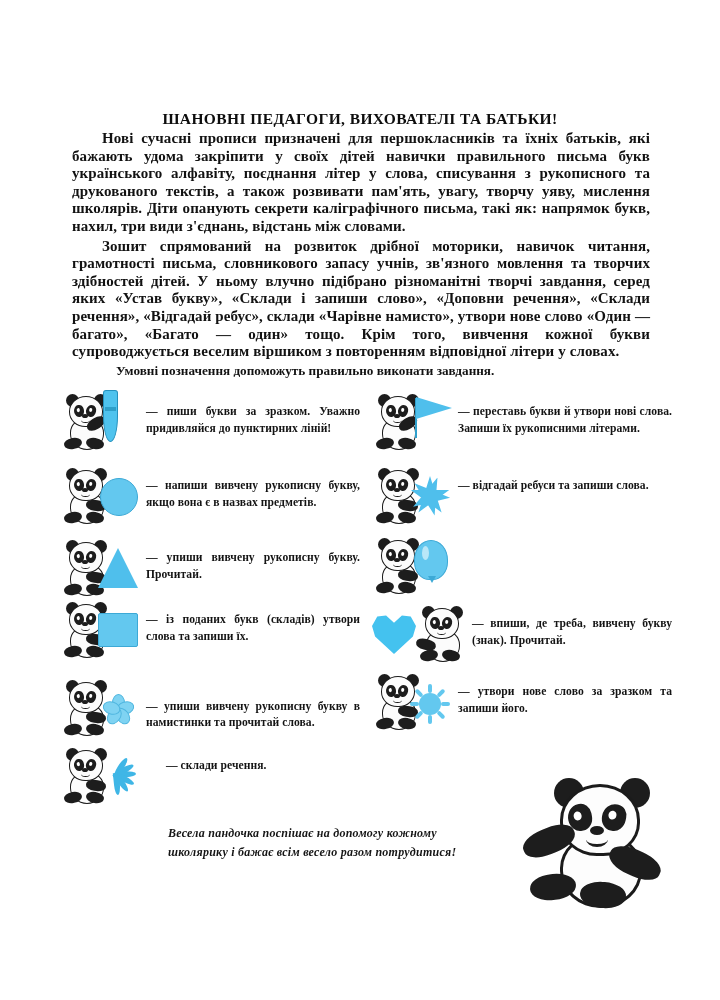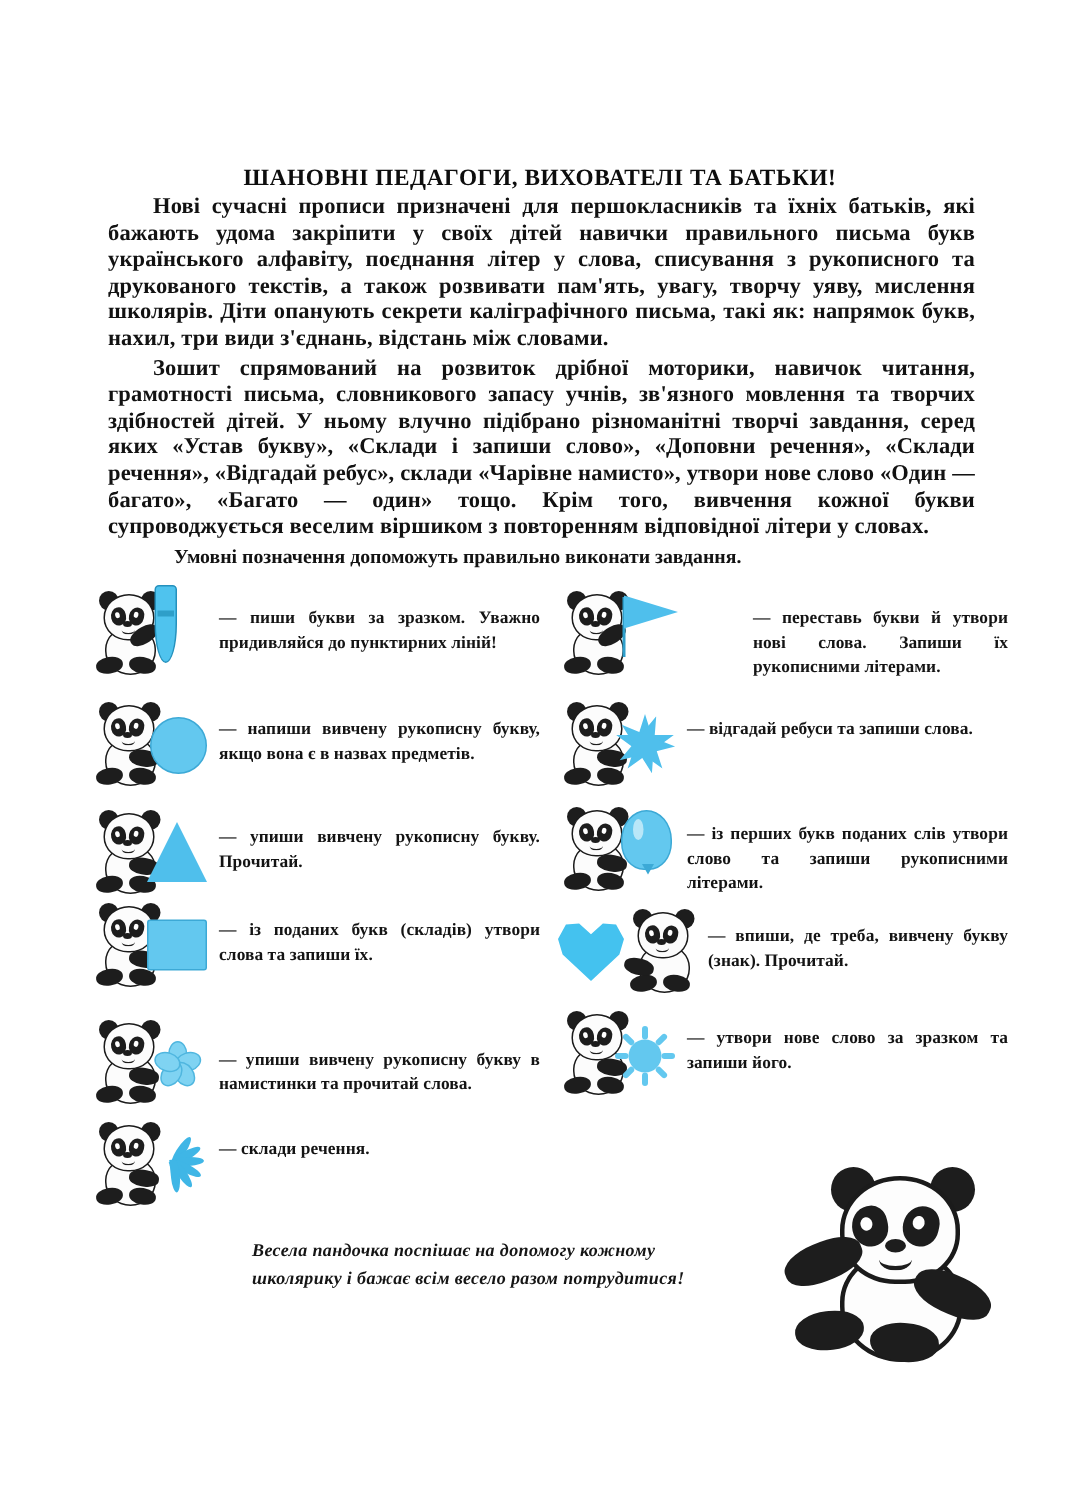--- a/index.html
+++ b/index.html
@@ -585,21 +585,21 @@
             <span></span>
               <span></span>
               <span></span>
               <span></span>
               <span></span>
           </div>
         </div>
         <div class="legend-text">— упиши вивчену рукописну букву в намистинки та прочитай слова.</div>
       </div>
 
-      <div class="legend-item" style="height:62px;">
+      <div class="legend-item" style="height:62px;gap:20px;">
         <div class="legend-art">
           <div class="panda">
             <div class="ear l"></div>
               <div class="ear r"></div>
             <div class="head"></div>
             <div class="eye l">
                 <i></i>
               </div>
               <div class="eye r">
                 <i></i>
@@ -620,21 +620,21 @@
               <span></span>
           </div>
         </div>
         <div class="legend-text">— склади речення.</div>
       </div>
 
     </div>
 
     <div class="legend-col right">
 
-      <div class="legend-item" style="height:74px;gap:44px;">
+      <div class="legend-item" style="height:74px;">
         <div class="legend-art">
           <div class="panda">
             <div class="ear l"></div>
               <div class="ear r"></div>
             <div class="head"></div>
             <div class="eye l">
                 <i></i>
               </div>
               <div class="eye r">
                 <i></i>
@@ -699,21 +699,20 @@
             <div class="leg l"></div>
               <div class="leg r"></div>
             <div class="arm side"></div>
           </div>
           <div class="obj balloon">
             <div class="bb"></div>
               <div class="bh"></div>
               <div class="bt"></div>
           </div>
         </div>
-        <div class="legend-text">— із перших букв поданих слів утвори слово та запиши рукописними літерами.</div>
       </div>
 
       <div class="legend-item" style="height:68px; padding-left:44px;">
         <div class="legend-art" style="width:56px;">
           <div class="obj heart"></div>
           <div class="panda">
             <div class="ear l"></div>
               <div class="ear r"></div>
             <div class="head"></div>
             <div class="eye l">

